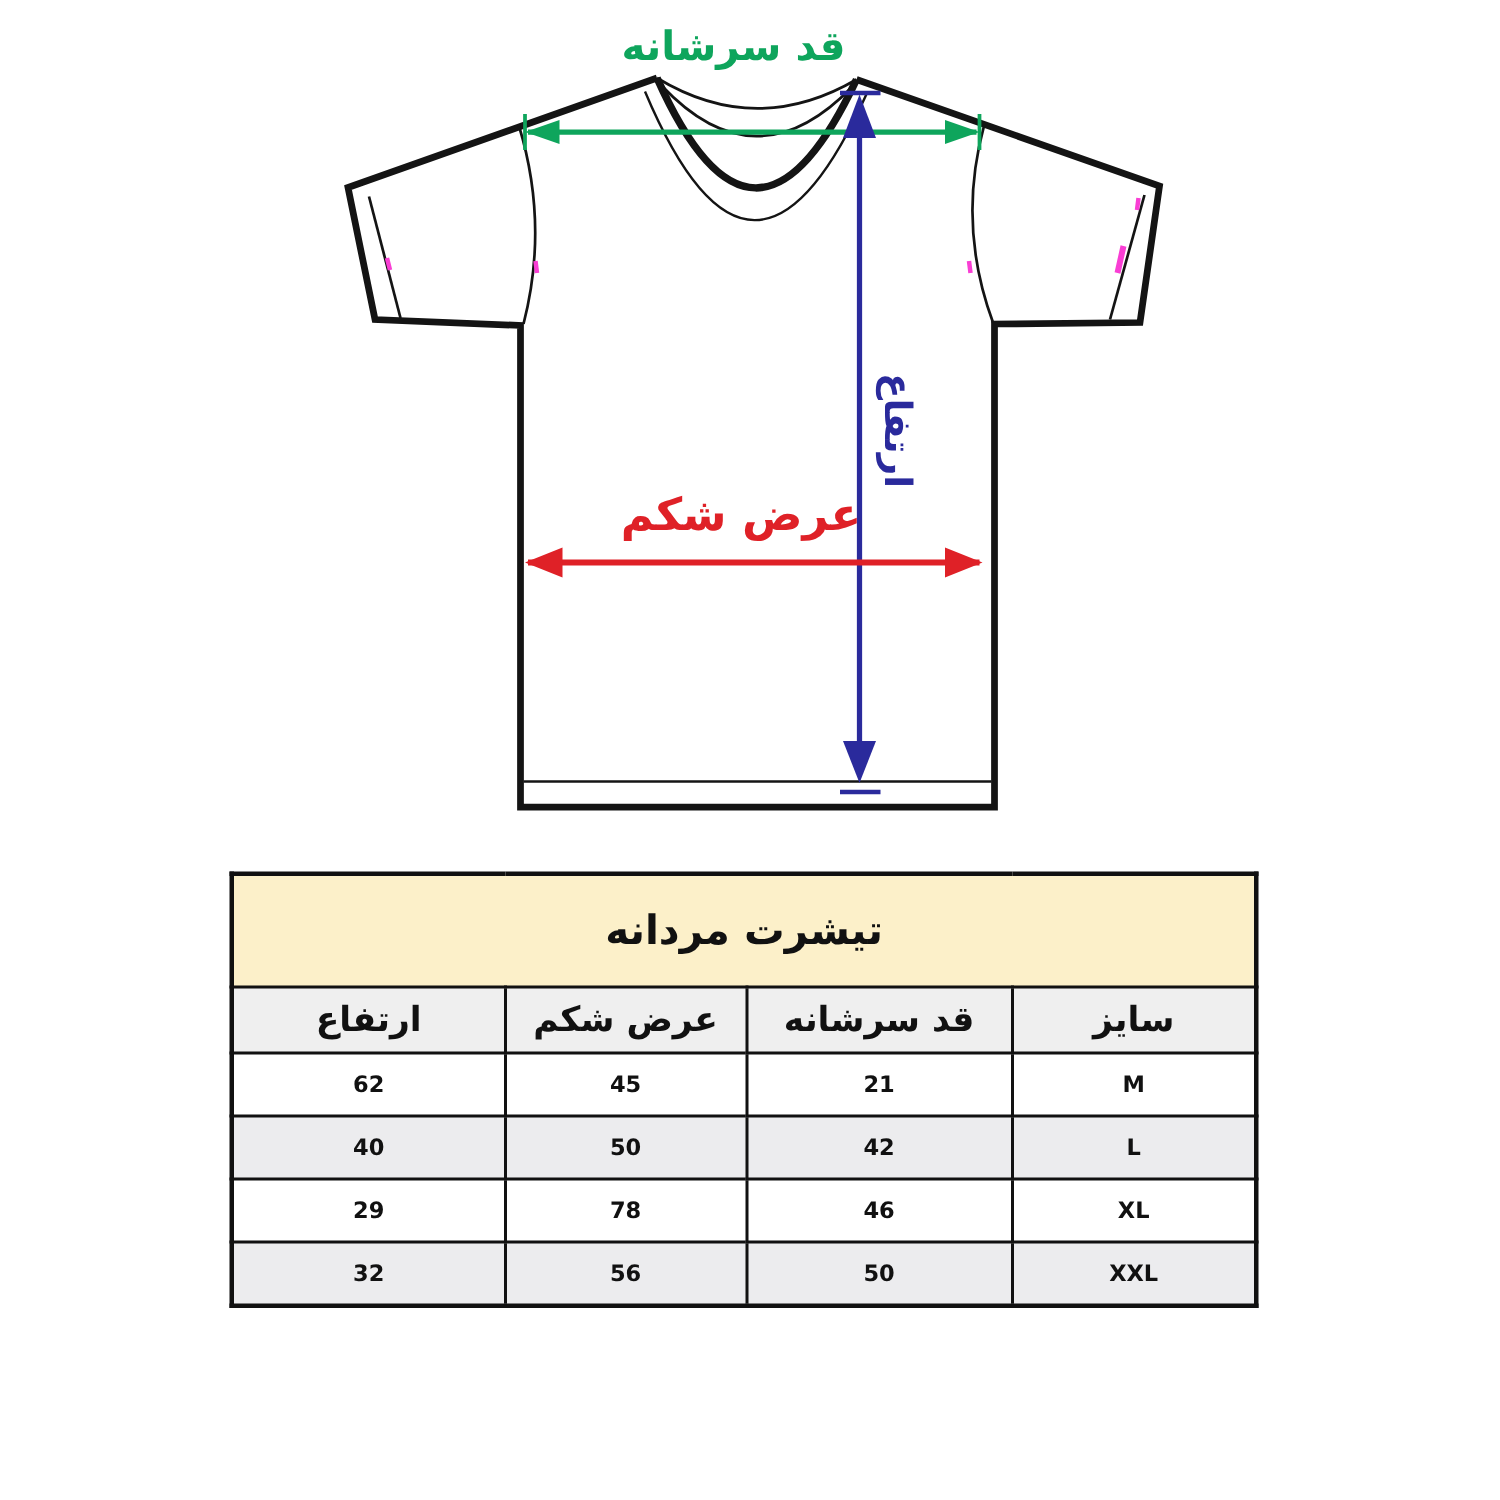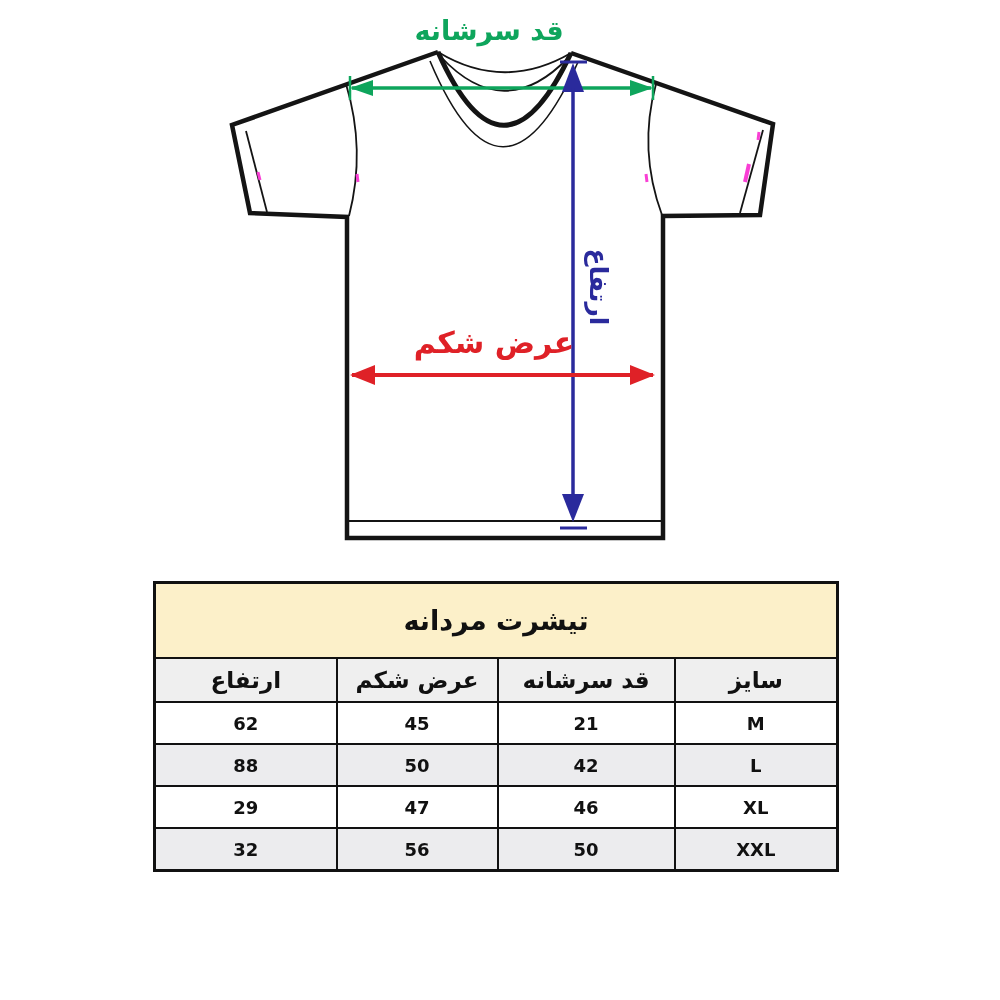--- a/index.html
+++ b/index.html
@@ -18,21 +18,21 @@
   }
   table.size-chart td,table.size-chart th{
     border:2px solid #111;text-align:center;vertical-align:middle;
     padding:0;font-weight:bold;
   }
   td.tbl-title{
     background:#FCF0C9;height:73px;font-size:27px;
     border-bottom:3px solid #111;
   }
   tr.hdr th{height:42px;font-size:23px;background:#EFEFEF;}
-  tr.data-row td{height:40px;font-size:18px;background:#ffffff;margin-top:24px;}
+  tr.data-row td{height:40px;font-size:15px;background:#ffffff;margin-top:24px;}
   tr.data-row.alt td{background:#ECECEE;}
   col.c-size{width:163px;} col.c-shoulder{width:177px;}
   col.c-belly{width:161px;} col.c-height{width:182px;}
 </style>
 </head>
 <body>
 
 <svg class="diagram-svg" width="1000" height="565" viewBox="0 0 1000 565">
 
   <path d="M438,52 Q504,95 571,53 L773,124 L760,215 L663,216 L663,538 L347,538 L347,217 L250,213 L232,125 Z" fill="#ffffff" stroke="none"></path>
@@ -107,26 +107,26 @@
     <tr class="data-row">
       <td>M</td>
       <td>21</td>
       <td>45</td>
       <td>62</td>
     </tr>
     <tr class="data-row alt">
       <td>L</td>
       <td>42</td>
       <td>50</td>
-      <td>88</td>
+      <td>40</td>
     </tr>
     <tr class="data-row">
       <td>XL</td>
       <td>46</td>
-      <td>47</td>
+      <td>78</td>
       <td>29</td>
     </tr>
     <tr class="data-row alt">
       <td>XXL</td>
       <td>50</td>
       <td>56</td>
       <td>32</td>
     </tr>
   </tbody>
     </table>

